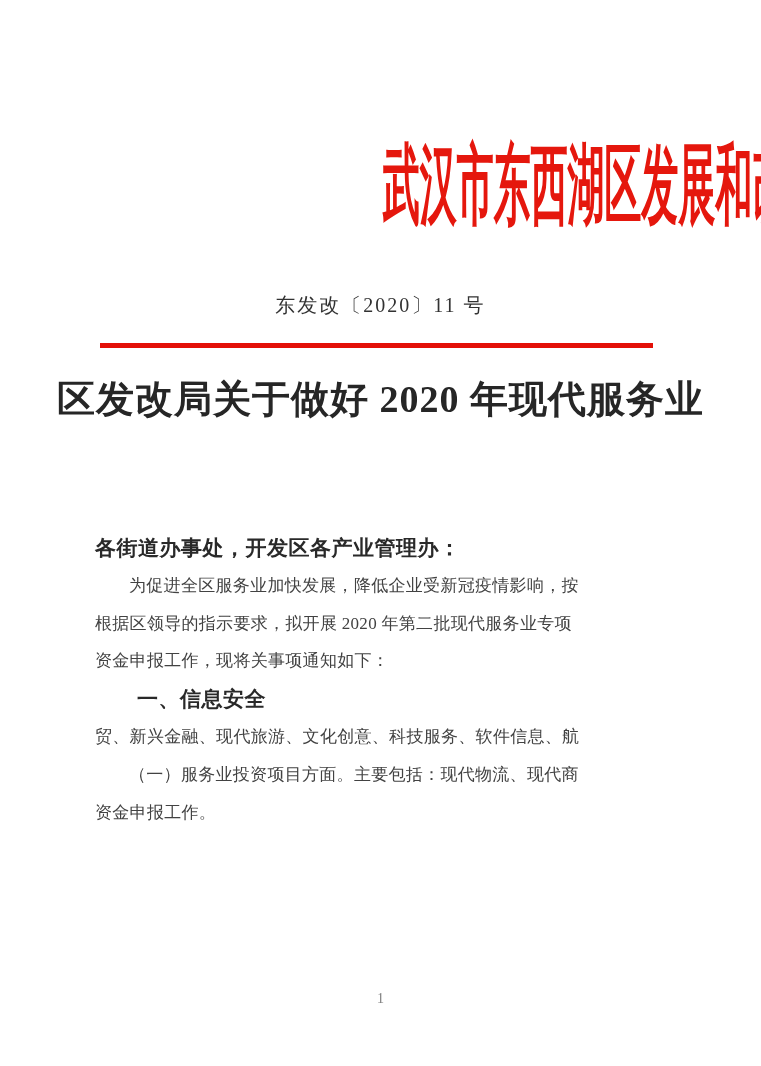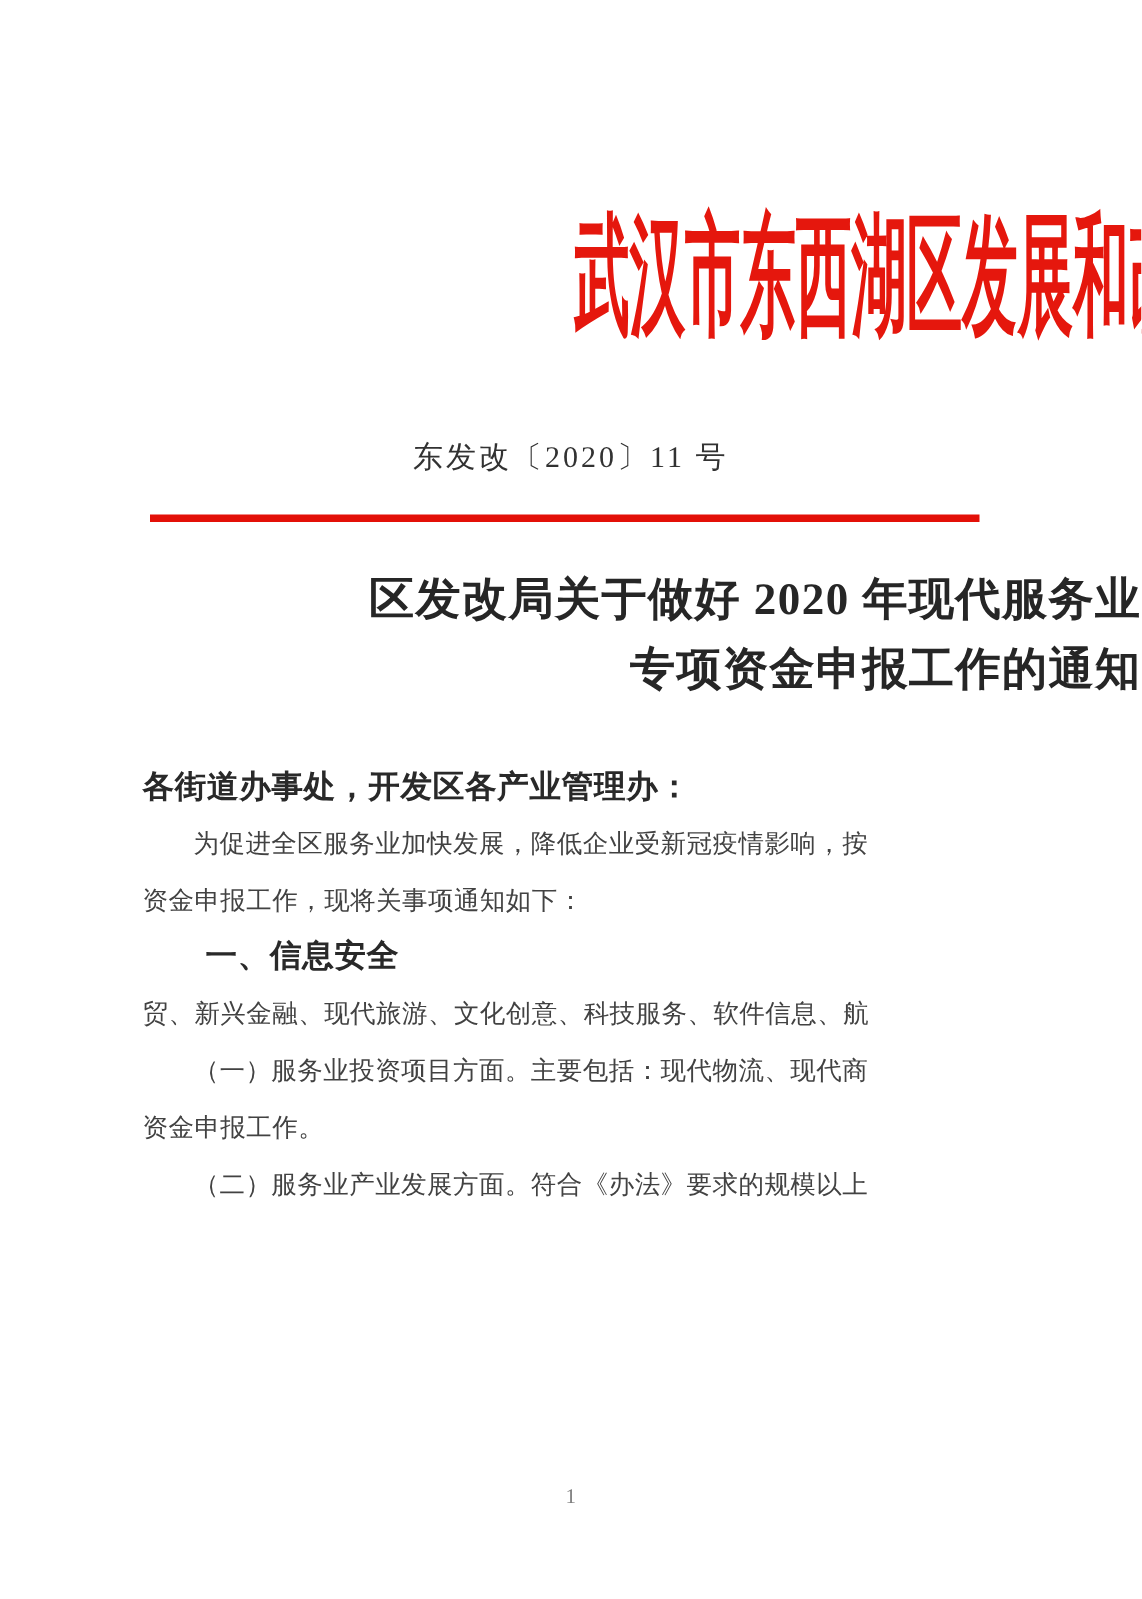--- a/index.html
+++ b/index.html
@@ -54,32 +54,32 @@
     width: 553px;
     height: 5px;
     background: #e31008;
   }
   
   .doc-title {
     position: absolute;
     top: 376px;
     left: 0;
     width: 761px;
-    text-align: right;
+    text-align: center;
     font-family: "Liberation Serif", serif;
     font-weight: 600;
-    font-size: 30px;
+    font-size: 38px;
     line-height: 47px;
     color: #262626;
     letter-spacing: 1px;
   }
   
   .doc-body {
     position: absolute;
-    top: 506px;
+    top: 529px;
     left: 95px;
     width: 600px;
   }
   .body-line {
     height: 37.8px;
     line-height: 37.8px;
     white-space: nowrap;
     font-family: "Liberation Serif", serif;
     font-size: 17px;
     color: #424242;
@@ -114,29 +114,28 @@
   <div class="org-header">
     <span class="stretch">武汉市东西湖区发展和改革局文件</span>
   </div>
 
   <div class="doc-number">东发改〔2020〕11 号</div>
 
   <div class="red-rule"></div>
 
   <div class="doc-title">
     <div>区发改局关于做好 2020 年现代服务业</div>
-    <div>专项资金申报工作的通知</div>
   </div>
 
   <div class="doc-body">
       <div class="body-line addressee">各街道办事处，开发区各产业管理办：</div>
       <div class="body-line indent">为促进全区服务业加快发展，降低企业受新冠疫情影响，按</div>
+      <div class="body-line">根据区领导的指示要求，拟开展 2020 年第二批现代服务业专项</div>
       <div class="body-line">资金申报工作，现将关事项通知如下：</div>
       <div class="body-line heading indent">一、信息安全</div>
       <div class="body-line">贸、新兴金融、现代旅游、文化创意、科技服务、软件信息、航</div>
       <div class="body-line indent">（一）服务业投资项目方面。主要包括：现代物流、现代商</div>
       <div class="body-line">资金申报工作。</div>
-      <div class="body-line indent">（二）服务业产业发展方面。符合《办法》要求的规模以上</div>
     </div>
 
   <div class="page-number">1</div>
 
 </div>
 
 </body></html>

